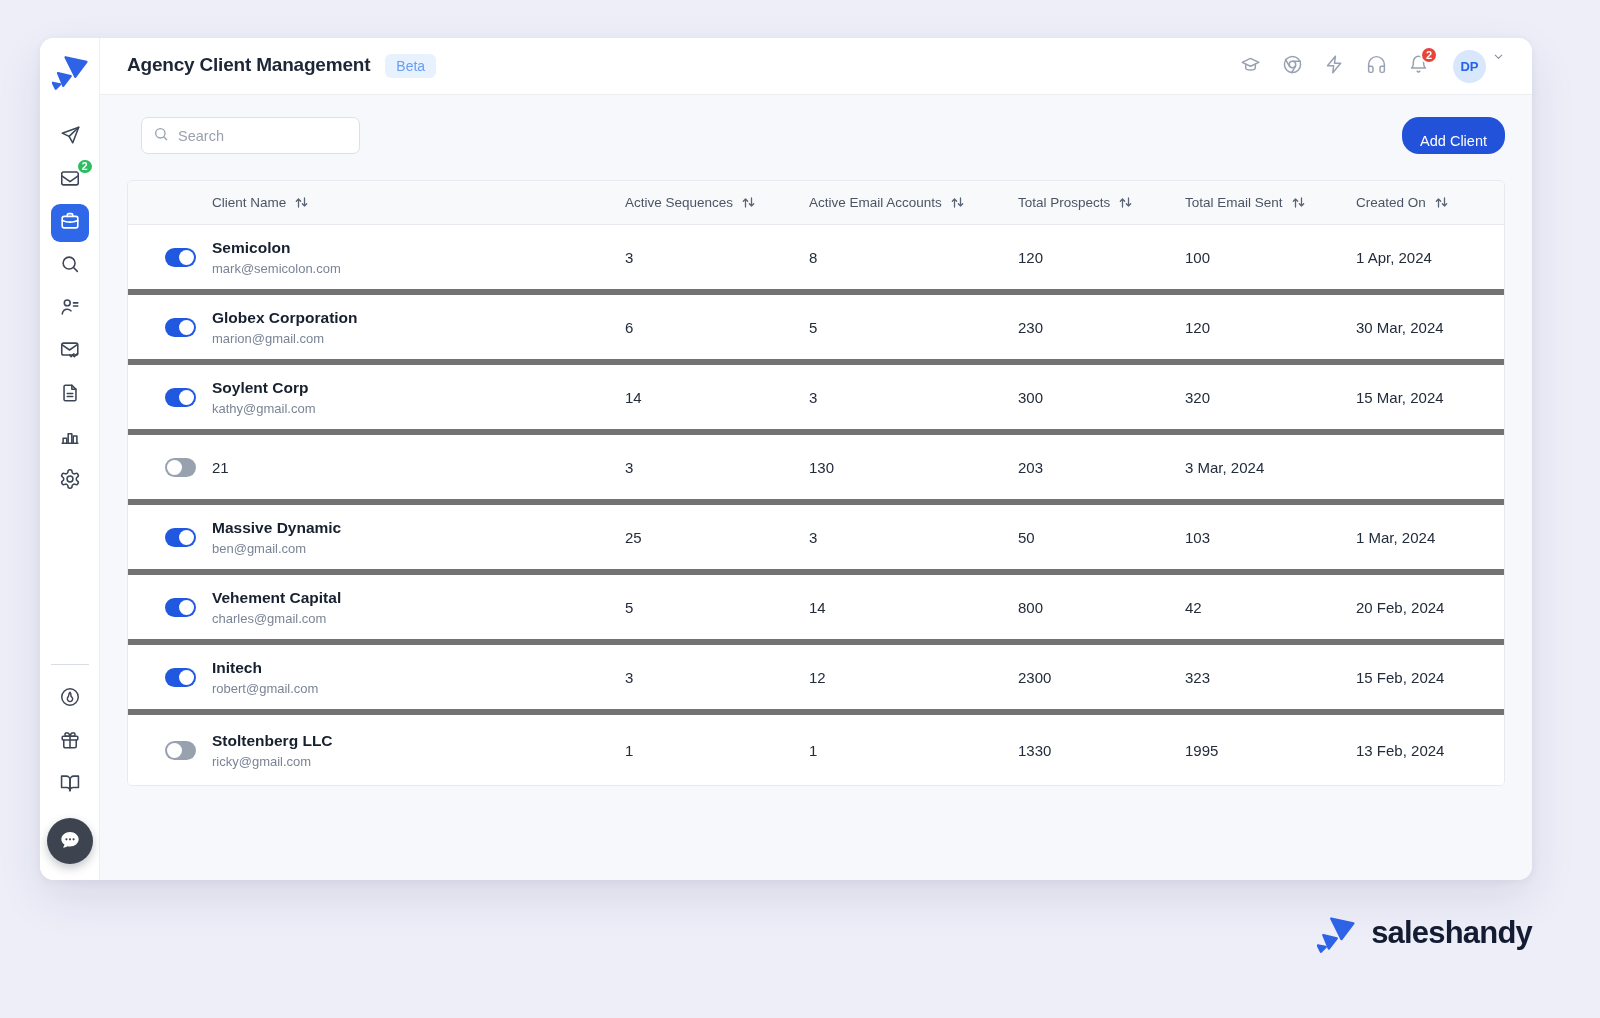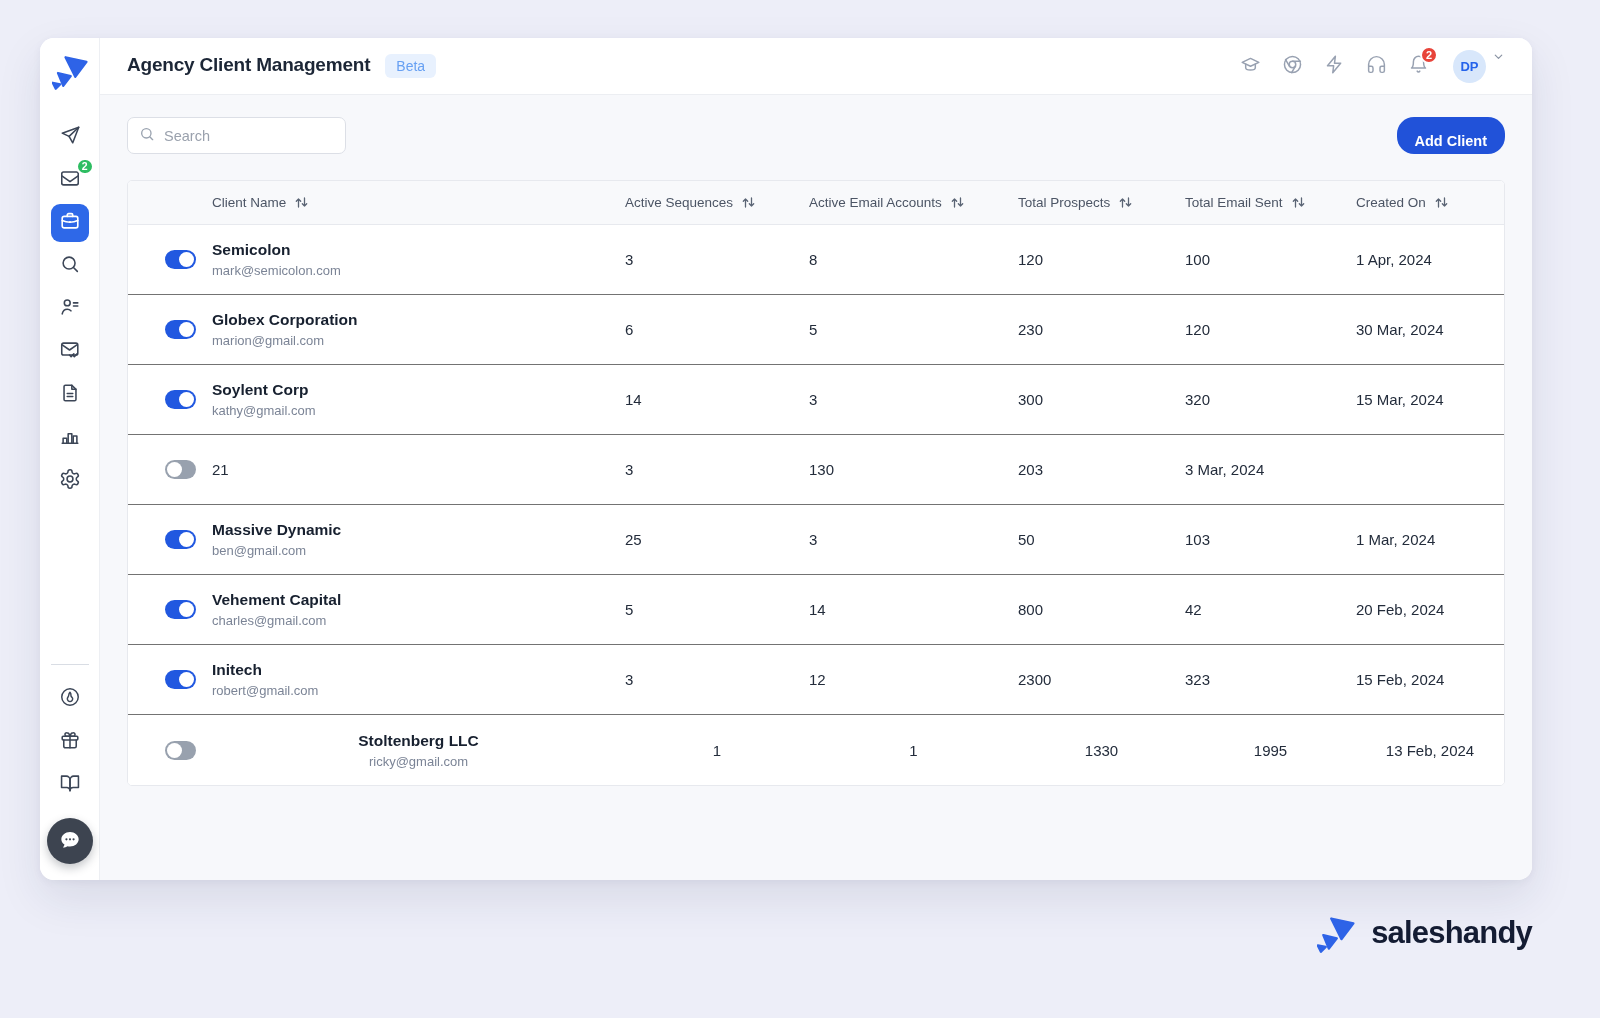--- a/index.html
+++ b/index.html
@@ -76,48 +76,48 @@
     background: #d8e7fb; color: #2563eb; font-size: 13px; font-weight: 700;
     display: flex; align-items: center; justify-content: center;
   }
   .chev svg { width: 13px; height: 13px; color:#8a93a3; }
   
   .content { padding: 22px 27px 0; flex: 1; }
   .toolbar { display: flex; justify-content: space-between; align-items: center; margin-bottom: 26px; }
   .search-box {
     width: 219px; height: 37px; background: #fff;
     border: 1px solid #dcdfe6; border-radius: 7px;
-    display: flex; align-items: center; gap: 9px; padding: 0 11px; color: #99a2af;
+    display: flex; align-items: center; gap: 9px; padding: 0 11px; color: #99a2af; margin-left: 14px;
   }
   .search-box svg { width: 16px; height: 16px; flex: 0 0 auto; }
   .search-box input {
     border: none; outline: none; background: transparent; flex: 1;
     font-size: 14.5px; color: #333; font-family: inherit;
   }
   .search-box input::placeholder { color: #9aa1ad; }
   .add-client-btn {
     height: 37px; padding: 16px 18px; background: #2152d9; color: #fff;
-    border: none; border-radius: 17px; font-size: 14.5px; font-weight: 700;
+    border: none; border-radius: 17px; font-size: 14.5px; font-weight: 400;
     cursor: pointer; font-family: inherit;
   }
   
   .table { background: #fff; border: 1px solid #e7e9ee; border-radius: 5px; overflow: hidden; }
   .grid-cols {
     display: grid;
     grid-template-columns: 84px 413px 184px 209px 167px 171px 1fr;
     align-items: center;
   }
   .thead {
     height: 44px; background: #f8f9fb; border-bottom: 1px solid #e7e9ee;
     color: #4c5565; font-size: 13.5px; font-weight: 500;
   }
   .th { display: flex; align-items: center; gap: 9px; cursor: pointer; }
   .sort-icon svg { width: 13px; height: 13px; color: #5a6474; display:block; }
-  .trow { height: 70px; border-bottom: 1px solid #737373; background: #fff; }
-  .trow:last-child { border-bottom: none; text-align: center; }
+  .trow { height: 70px; border-bottom: 6px solid #737373; background: #fff; }
+  .trow:last-child { border-bottom: none; }
   .cell-toggle { padding-left: 37px; }
   .toggle {
     width: 31px; height: 19px; border-radius: 10px; border: none;
     background: #98a1ae; position: relative; cursor: pointer; display: block;
   }
   .toggle.on { background: #2158e0; }
   .toggle .knob {
     position: absolute; top: 2px; left: 2px; width: 15px; height: 15px;
     border-radius: 50%; background: #fff; transition: left .1s;
   }

